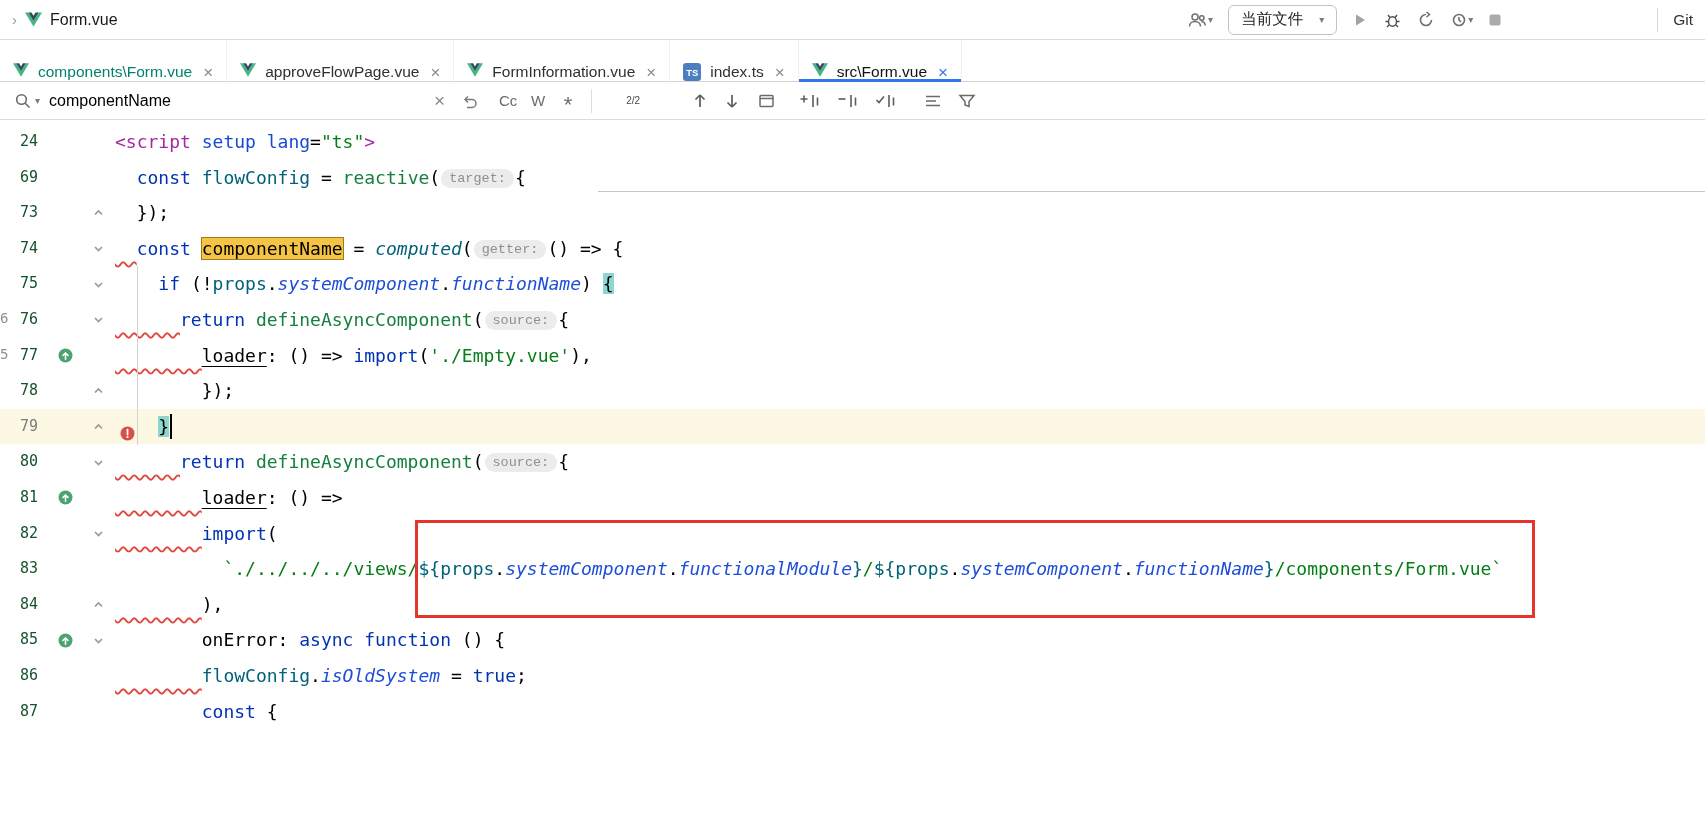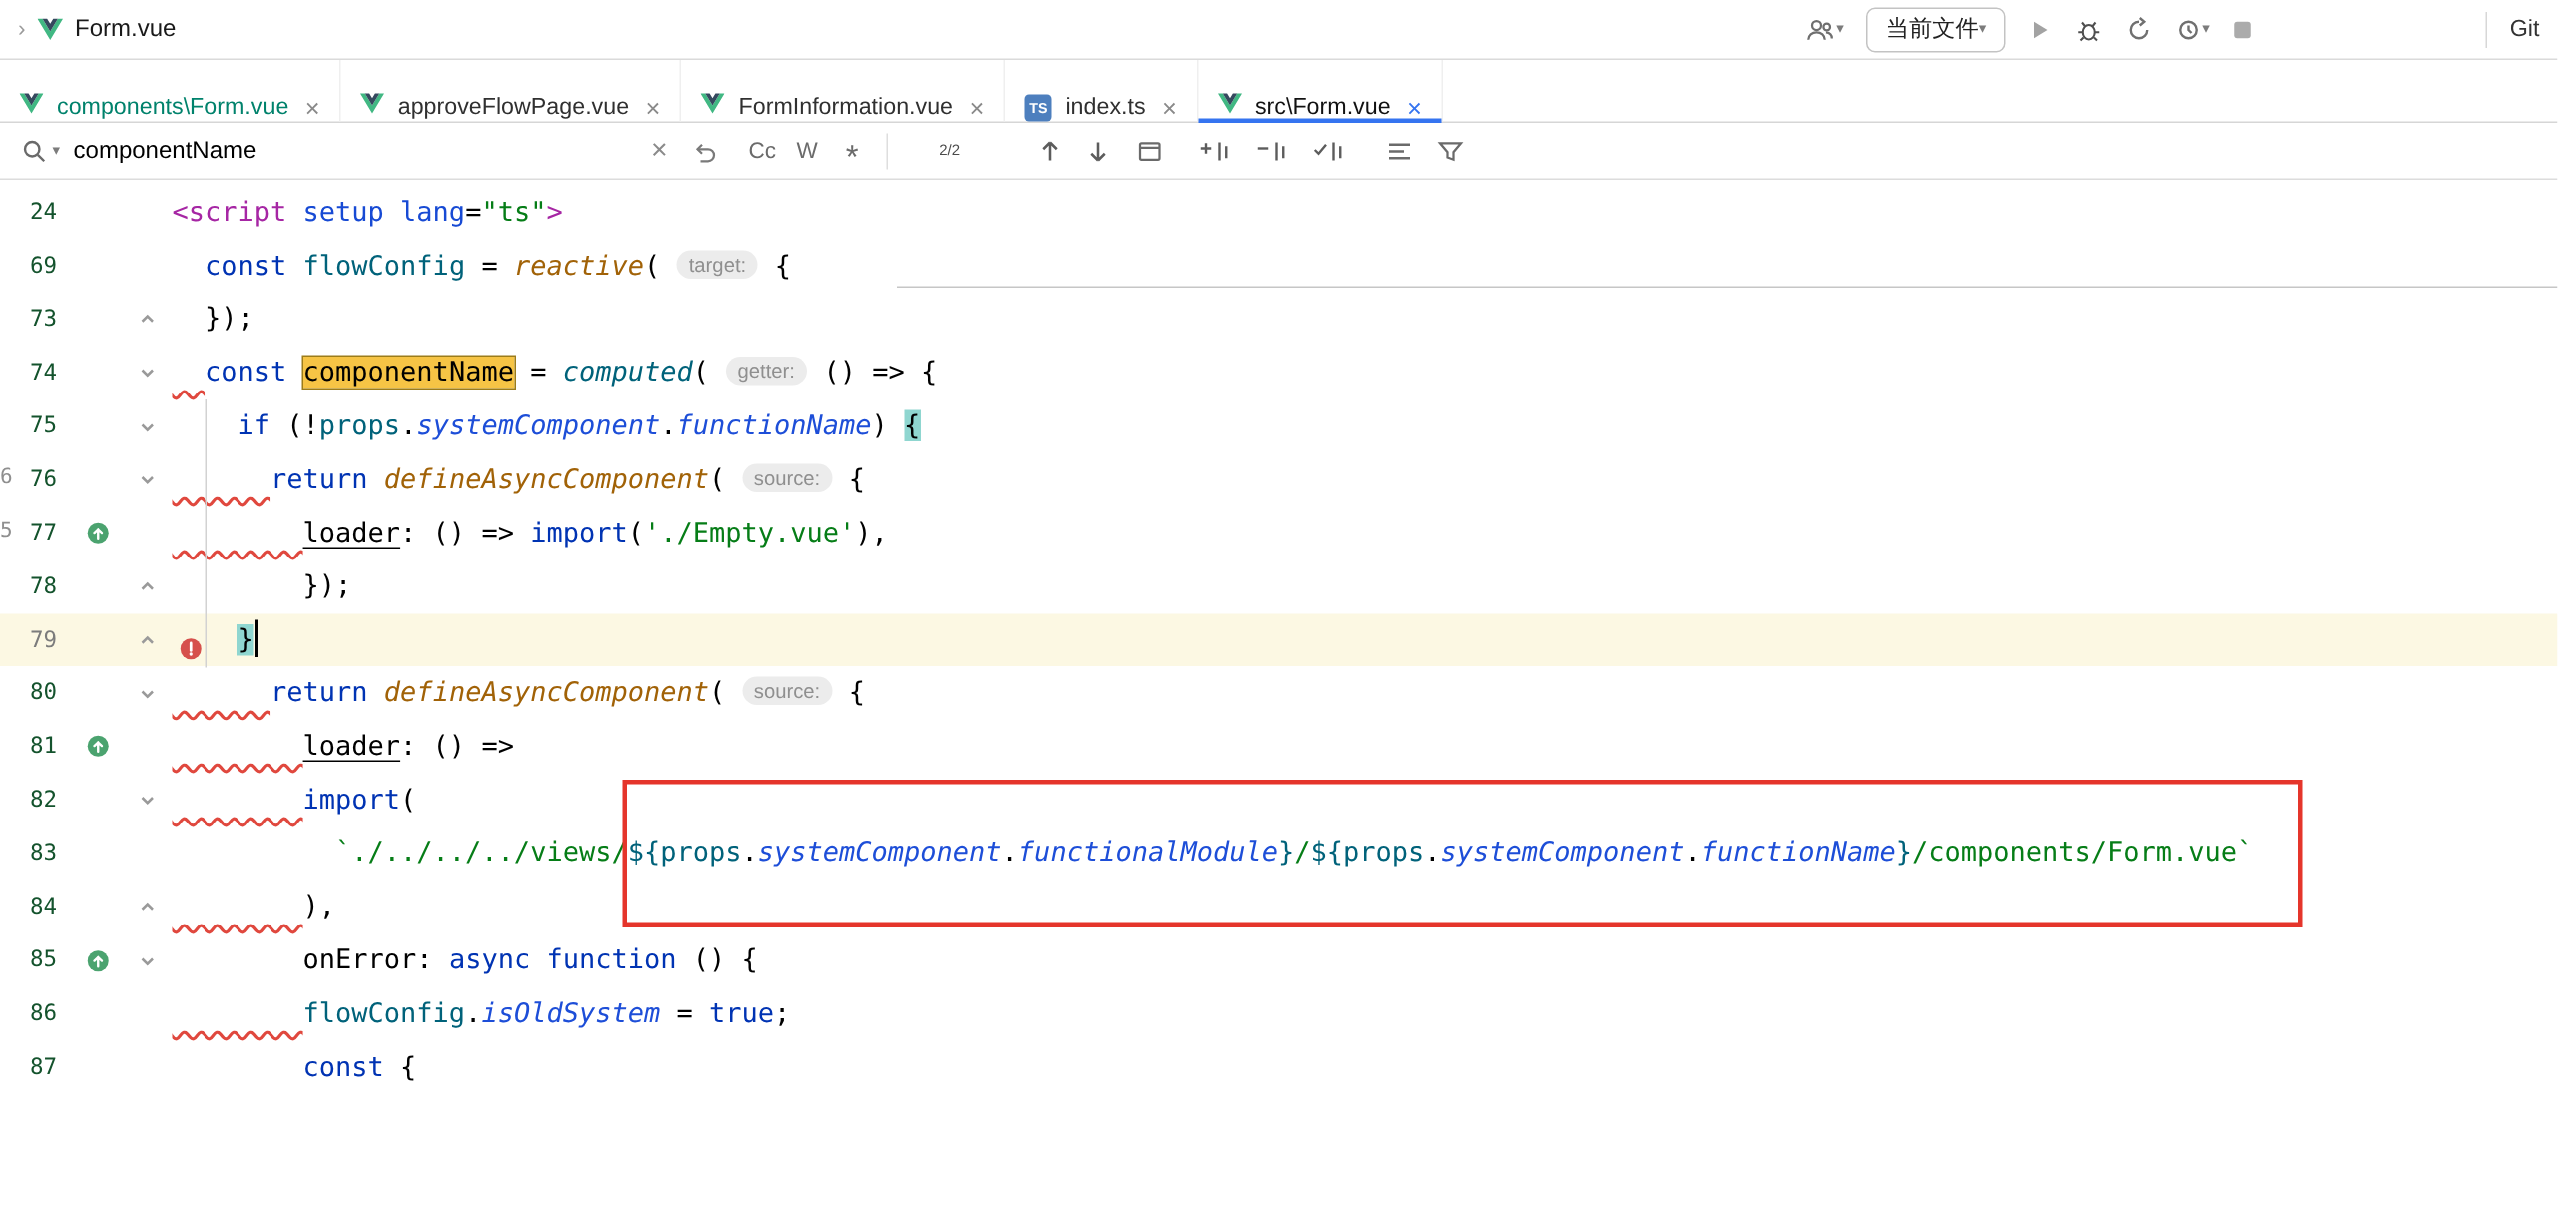--- a/index.html
+++ b/index.html
@@ -3,21 +3,21 @@
 <meta charset="utf-8">
 <style>
 *{box-sizing:border-box;margin:0;padding:0}
 body{width:1705px;height:820px;overflow:hidden;background:#fff;font-family:"Liberation Sans",sans-serif;color:#1e1e1e}
 
 .titlebar{height:40px;display:flex;align-items:center;gap:8px;padding:0 12px;border-bottom:1px solid #dadada;font-size:16px;background:#fff}
 .crumb-chev{color:#9a9a9a;font-size:15px}
 .file-title{color:#1a1a1a}
 .tb-right{margin-left:auto;display:flex;align-items:center;gap:15px}
 .caret{font-size:10px;color:#7c7c7c;line-height:1}
-.runconfig{height:30px;border:1px solid #c3c3c3;border-radius:6px;display:flex;align-items:center;gap:0;padding:0 12px;font-size:15.5px;color:#222;background:#fff;cursor:pointer}
+.runconfig{height:30px;border:1px solid #c3c3c3;border-radius:6px;display:flex;align-items:center;gap:16px;padding:0 12px;font-size:15.5px;color:#222;background:#fff;cursor:pointer}
 .tb-div{width:1px;height:24px;background:#d7d7d7;margin-left:140px}
 .git-lbl{font-size:15.5px;color:#333;white-space:nowrap}
 .tb-icon{display:flex;align-items:center;cursor:pointer}
 
 .tabbar{height:42px;display:flex;border-bottom:1px solid #d6d6d6;background:#fff}
 .tab{display:flex;align-items:flex-end;gap:9px;padding:0 13px;font-size:15.5px;color:#303030;position:relative;cursor:pointer;border-right:1px solid #efefef}
 .tab.first .lbl{color:#00826C}
 .tab.active{color:#111}
 .tab.active::after{content:"";position:absolute;left:0;right:0;bottom:-1px;height:3px;background:#3574F0}
 .close-x{color:#8a8a8a;font-size:17px;line-height:1;margin-left:2px;cursor:pointer}
@@ -50,30 +50,30 @@
 .gi{width:38px;flex:none;display:flex;align-items:center;justify-content:center}
 .gf{width:28px;flex:none;display:flex;align-items:center;justify-content:center}
 .ct{flex:1;position:relative;padding-left:3px;font:18px/35.6px "DejaVu Sans Mono",monospace;white-space:pre;color:#000}
 .err{position:absolute;left:7px;top:9px}
 .tok.t{color:#000}
 .tok.k{color:#0033B3}
 .tok.ku{color:#0033B3;text-underline-offset:4px;text-decoration-thickness:1px}
 .tok.v{color:#00627A}
 .tok.p{color:#1d4ed8;font-style:italic}
 .tok.s{color:#067D17}
-.tok.fi{color:#a16207;font-style:italic}
+.tok.fi{color:#15803d;}
 .tok.fc{color:#00627A;font-style:italic}
 .tok.tu{color:#000;text-decoration:underline;text-underline-offset:4px}
 .tok.tag{color:#A626A4}
 .tok.attr{color:#174AD4}
 .tok.i{color:#00627A}
 .tok.m{background:#F6C445;outline:1.5px solid #9c7c1a}
 .tok.bm{background:#8FD6D0}
 .tok.wavy{text-decoration:underline wavy #E0483E;text-decoration-thickness:1.5px;text-underline-offset:6px}
-.tok.hint{font-family:Liberation Sans, sans-serif;font-size:13.5px;color:#8f8f8f;background:#ececec;border-radius:10px;padding:2px 8px;margin:0 11px;position:relative;top:-2px}
+.tok.hint{font-family:Liberation Mono, monospace;font-size:13.5px;color:#8f8f8f;background:#ececec;border-radius:10px;padding:2px 8px;margin:0 1px;position:relative;top:-2px}
 .caret-bar{display:inline-block;width:2px;height:25px;background:#000;vertical-align:-6px;margin-left:1px}
 
 .sticky-sep{position:absolute;left:598px;right:0;top:71px;height:1px;background:#c6c6c6}
 .scope-guide{position:absolute;left:137px;top:146px;width:1px;height:179px;background:#d2d2d2}
 .red-box{position:absolute;left:415px;top:400px;width:1120px;height:98px;border:3px solid #E5352B;z-index:5;pointer-events:none}
 .edge-mark{position:absolute;left:0;width:11px;overflow:hidden;font:14px "DejaVu Sans Mono",monospace;color:#8f8f8f;z-index:3}
 .edge-mark.m1{top:190px}
 .edge-mark.m2{top:226px}
 </style>
 </head>

